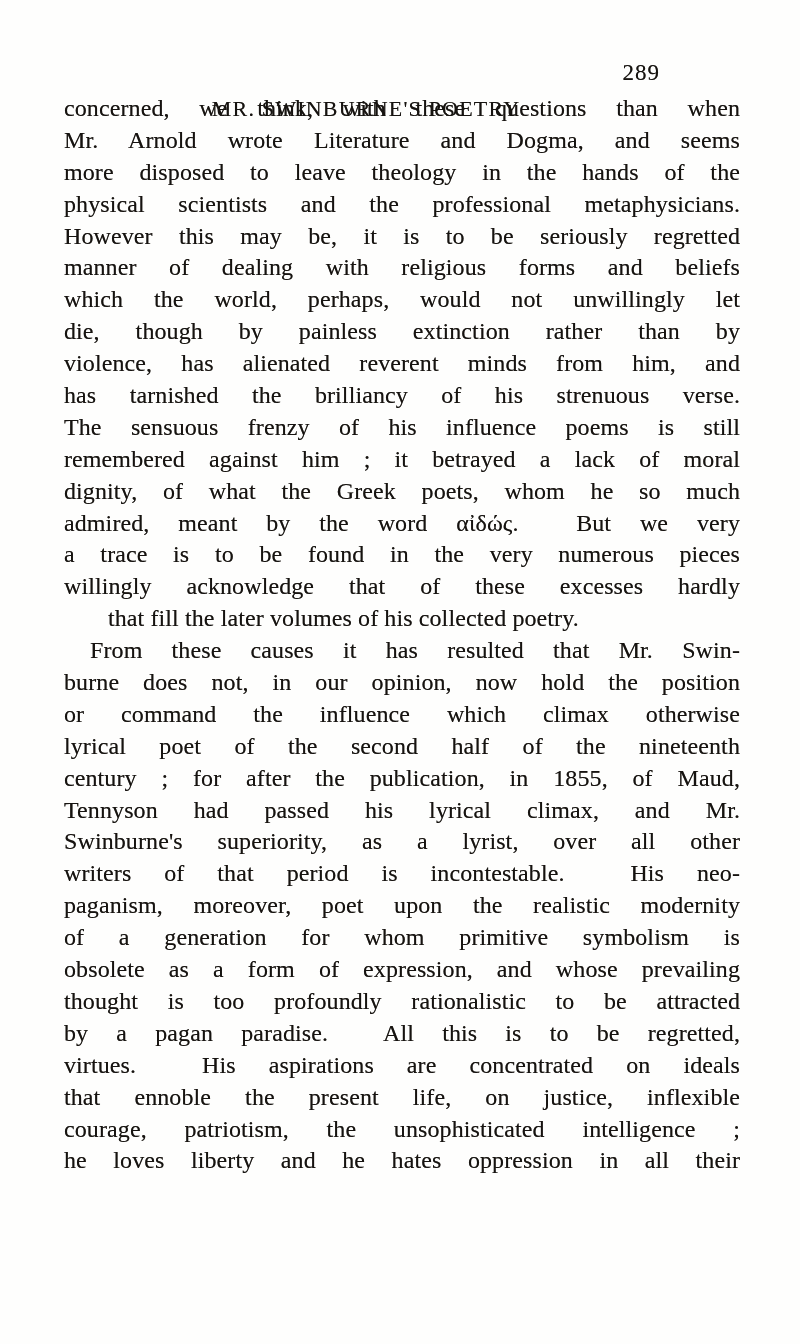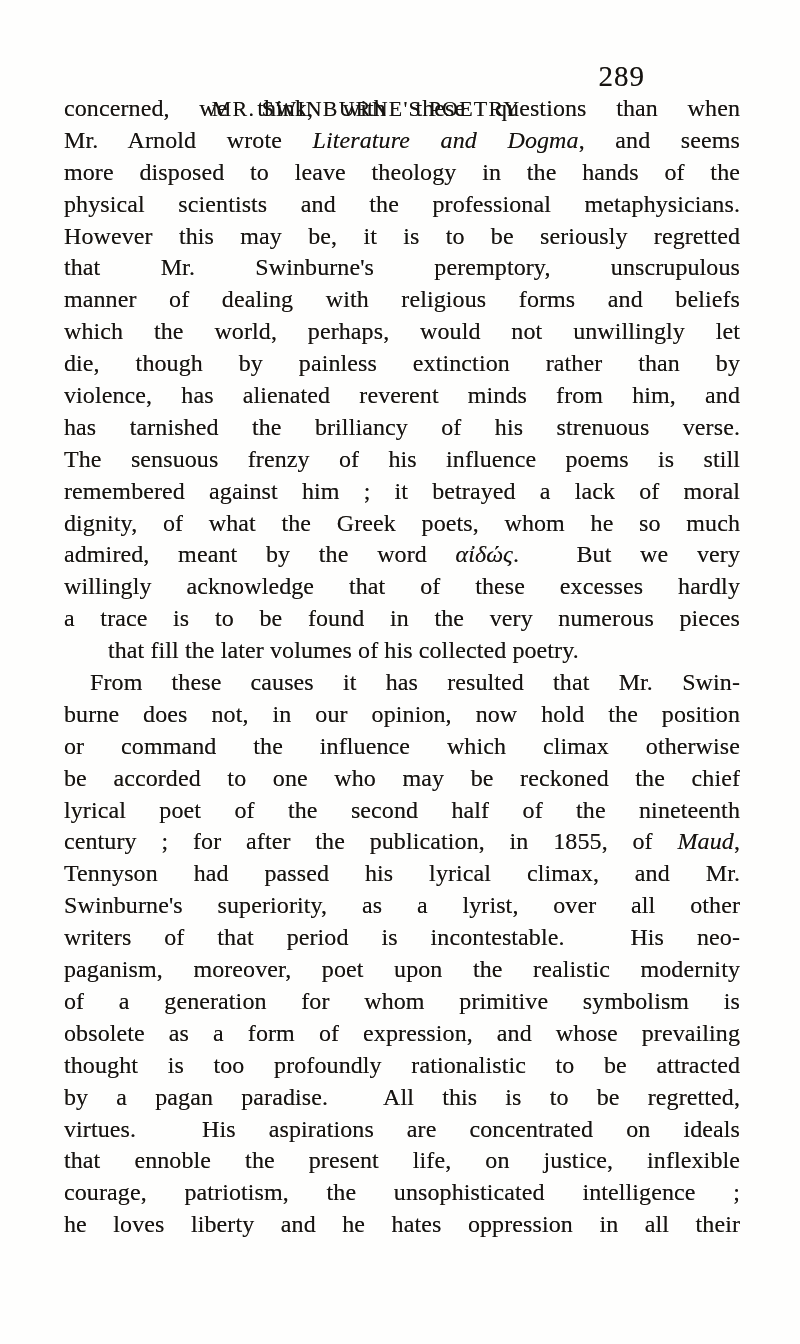--- a/index.html
+++ b/index.html
@@ -34,23 +34,23 @@
     right: 72px;
     top: 0;
     text-align: center;
     font-size: 22px;
     letter-spacing: 1.2px;
     white-space: nowrap;
     margin-top: 40px;
   }
   .page-number {
     position: absolute;
-    right: 95px;
+    right: 80px;
     top: 4px;
-    font-size: 29px;
+    font-size: 23px;
     letter-spacing: 1px;
   }
   .body-text {
     position: absolute;
     top: 93px;
     left: 64px;
     width: 676px;
     font-size: 24px;
     line-height: 31.9px;
     letter-spacing: 0.1px;
@@ -63,54 +63,51 @@
     overflow: hidden;
   }
   .line.end {
     text-align-last: left;
     margin-left: 44px;
   }
   .line.indent {
     text-indent: 26px;
   }
   .it {
-    font-style: italic;
   }
 </style>
 </head>
 <body>
 
 <div class="page">
   <div class="running-head">
     <div class="head-title">MR. SWINBURNE'S POETRY</div>
     <div class="page-number">289</div>
   </div>
   <div class="body-text">
       <div class="line"><span>concerned, we think, with these questions than when</span></div>
       <div class="line"><span>Mr. Arnold wrote </span><span class="it">Literature and Dogma</span><span>, and seems</span></div>
       <div class="line"><span>more disposed to leave theology in the hands of the</span></div>
       <div class="line"><span>physical scientists and the professional metaphysicians.</span></div>
       <div class="line"><span>However this may be, it is to be seriously regretted</span></div>
-      <div class="line"><span>that Mr. Swinburne's peremptory, unscrupulous</span></div>
       <div class="line"><span>manner of dealing with religious forms and beliefs</span></div>
       <div class="line"><span>which the world, perhaps, would not unwillingly let</span></div>
       <div class="line"><span>die, though by painless extinction rather than by</span></div>
       <div class="line"><span>violence, has alienated reverent minds from him, and</span></div>
       <div class="line"><span>has tarnished the brilliancy of his strenuous verse.</span></div>
       <div class="line"><span>The sensuous frenzy of his influence poems is still</span></div>
       <div class="line"><span>remembered against him ; it betrayed a lack of moral</span></div>
       <div class="line"><span>dignity, of what the Greek poets, whom he so much</span></div>
       <div class="line"><span>admired, meant by the word </span><span class="it">αἰδώς</span><span>.&nbsp; But we very</span></div>
+      <div class="line"><span>a trace is to be found in the very numerous pieces</span></div>
       <div class="line"><span>willingly acknowledge that of these excesses hardly</span></div>
-      <div class="line"><span>a trace is to be found in the very numerous pieces</span></div>
       <div class="line end"><span>that fill the later volumes of his collected poetry.</span></div>
       <div class="line indent"><span>From these causes it has resulted that Mr. Swin-</span></div>
       <div class="line"><span>burne does not, in our opinion, now hold the position</span></div>
       <div class="line"><span>or command the influence which climax otherwise</span></div>
-      <div class="line"><span>be accorded to one who may be reckoned the chief</span></div>
       <div class="line"><span>lyrical poet of the second half of the nineteenth</span></div>
       <div class="line"><span>century ; for after the publication, in 1855, of </span><span class="it">Maud</span><span>,</span></div>
       <div class="line"><span>Tennyson had passed his lyrical climax, and Mr.</span></div>
       <div class="line"><span>Swinburne's superiority, as a lyrist, over all other</span></div>
       <div class="line"><span>writers of that period is incontestable.&nbsp; His neo-</span></div>
       <div class="line"><span>paganism, moreover, poet upon the realistic modernity</span></div>
       <div class="line"><span>of a generation for whom primitive symbolism is</span></div>
       <div class="line"><span>obsolete as a form of expression, and whose prevailing</span></div>
       <div class="line"><span>thought is too profoundly rationalistic to be attracted</span></div>
       <div class="line"><span>by a pagan paradise.&nbsp; All this is to be regretted,</span></div>

